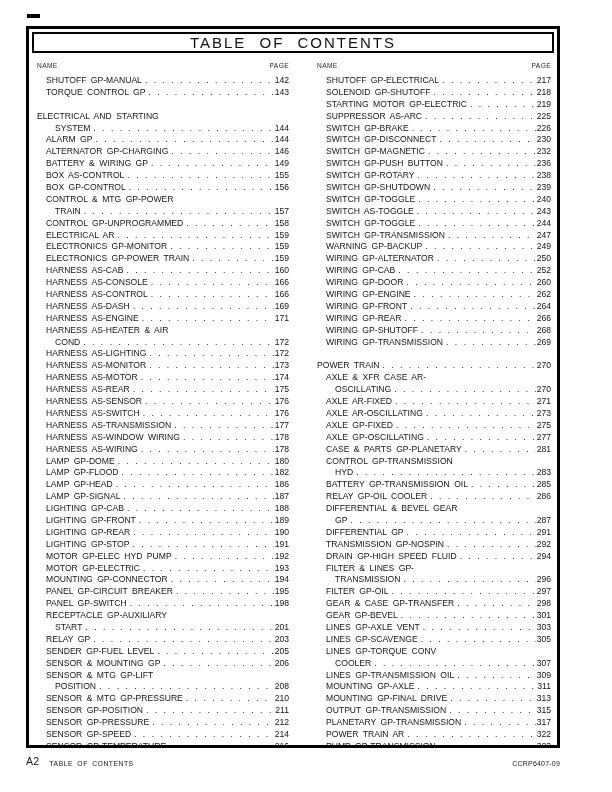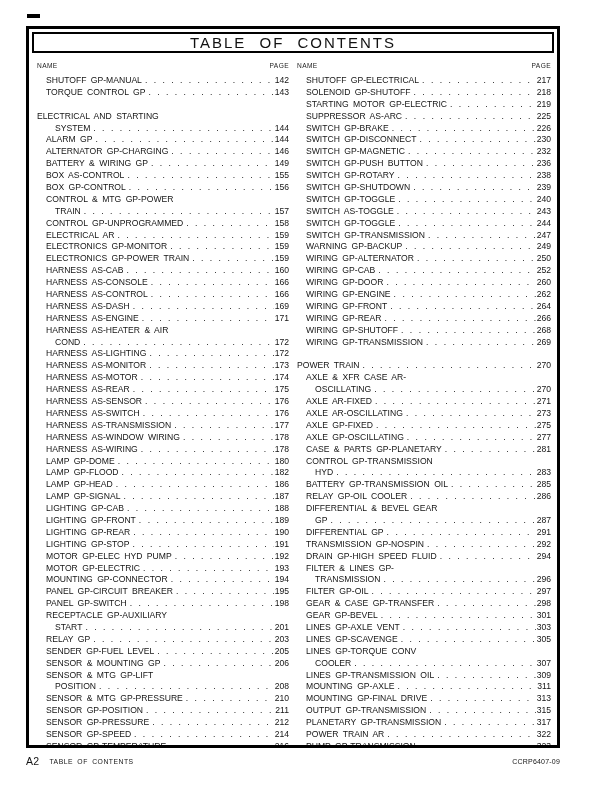--- a/index.html
+++ b/index.html
@@ -11,21 +11,21 @@
   .scan-mark { position:absolute; left:27px; top:14px; width:13px; height:4px; background:#000; }
   .frame {
     position:absolute; left:26px; top:26px; width:534px; height:722px;
     border:3px solid #000; box-sizing:border-box; overflow:hidden;
   }
   .titlebox {
     margin:3px; border:2px solid #000; box-sizing:border-box; height:21px;
     text-align:center; font-size:15px; line-height:17px;
     letter-spacing:2px; word-spacing:7px; color:#111;
   }
-  .cols { display:flex; padding:6px 6px 0 8px; gap:8px; }
+  .cols { display:flex; padding:6px 6px 0 8px; gap:28px; }
   .col { display:flex; flex-direction:column; min-width:0; }
   .col-left  { width:252px; flex:0 0 252px; }
   .col-right { flex:1 1 auto; }
   .colhead {
     display:flex; justify-content:space-between;
     font-size:6.6px; line-height:8px; letter-spacing:0.4px;
     margin-bottom:5px; color:#222;
   }
   .row {
     display:flex; align-items:baseline;
@@ -38,21 +38,21 @@
   .ind-2 { padding-left:18px; }
   .etext { flex:0 0 auto; }
   .dots  { flex:1 1 auto; overflow:hidden; margin:0 1px 0 3px; min-width:6px; }
   .dots::after {
     content:". . . . . . . . . . . . . . . . . . . . . . . . . . . . . . . . . . . . . . . . . . . . . . . . . . . . . . . . . . . .";
     letter-spacing:1px;
   }
   .epage { flex:0 0 auto; min-width:14px; text-align:right; }
   .footer {
     position:absolute; left:26px; width:534px; top:755px;
-    display:flex; align-items:center; color:#141414;
+    display:flex; align-items:flex-end; color:#141414;
   }
   .f-page  { font-size:10.5px; letter-spacing:0.3px; }
   .f-title { font-size:6.8px; margin-left:10px; letter-spacing:0.5px; word-spacing:2px; }
   .f-code  { margin-left:auto; font-size:7px; letter-spacing:0.2px; }
 </style>
 </head>
 <body>
 
 <div class="sheet">
   <div class="scan-mark"></div>

